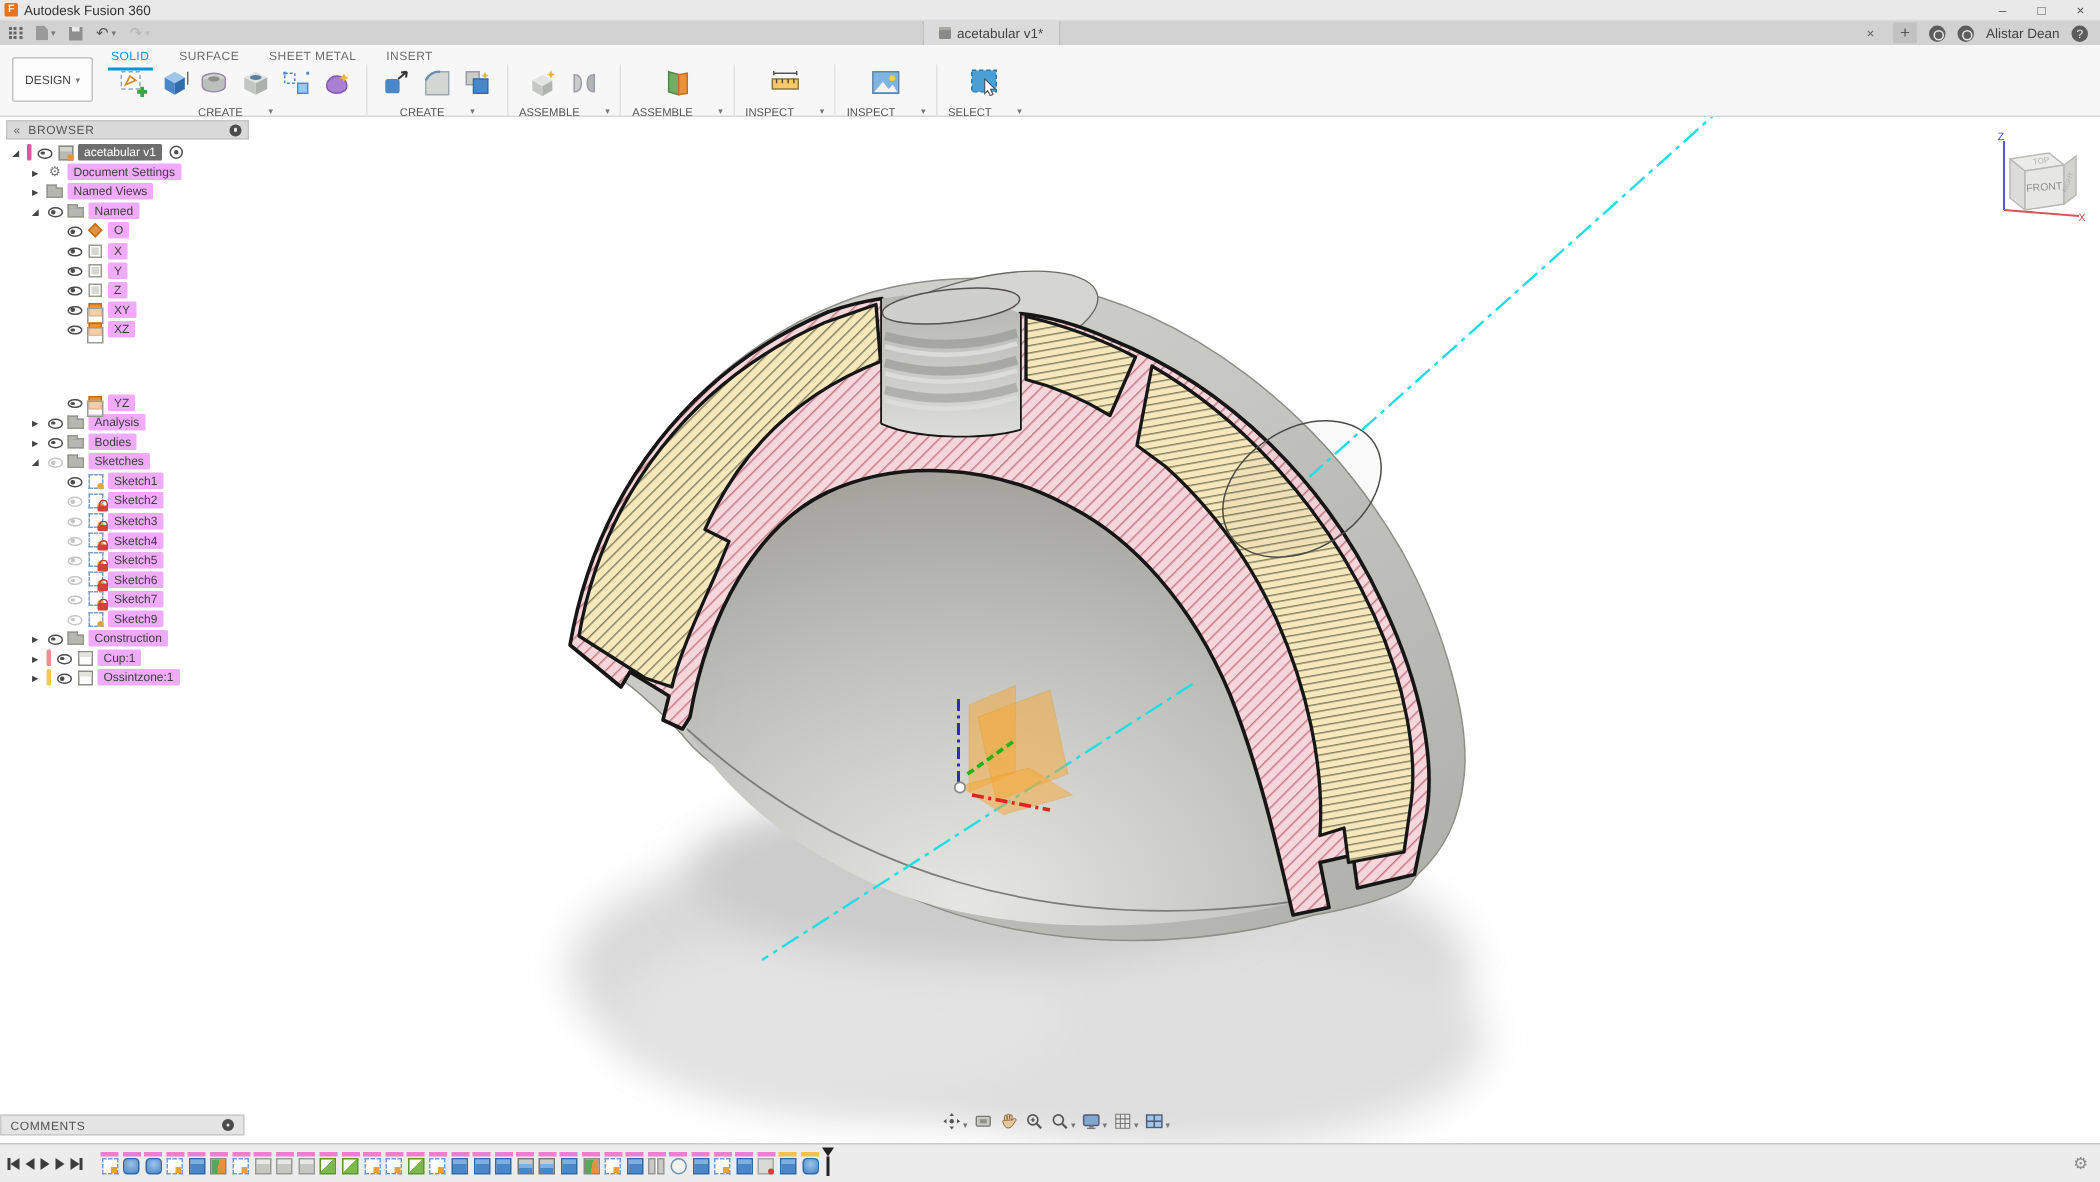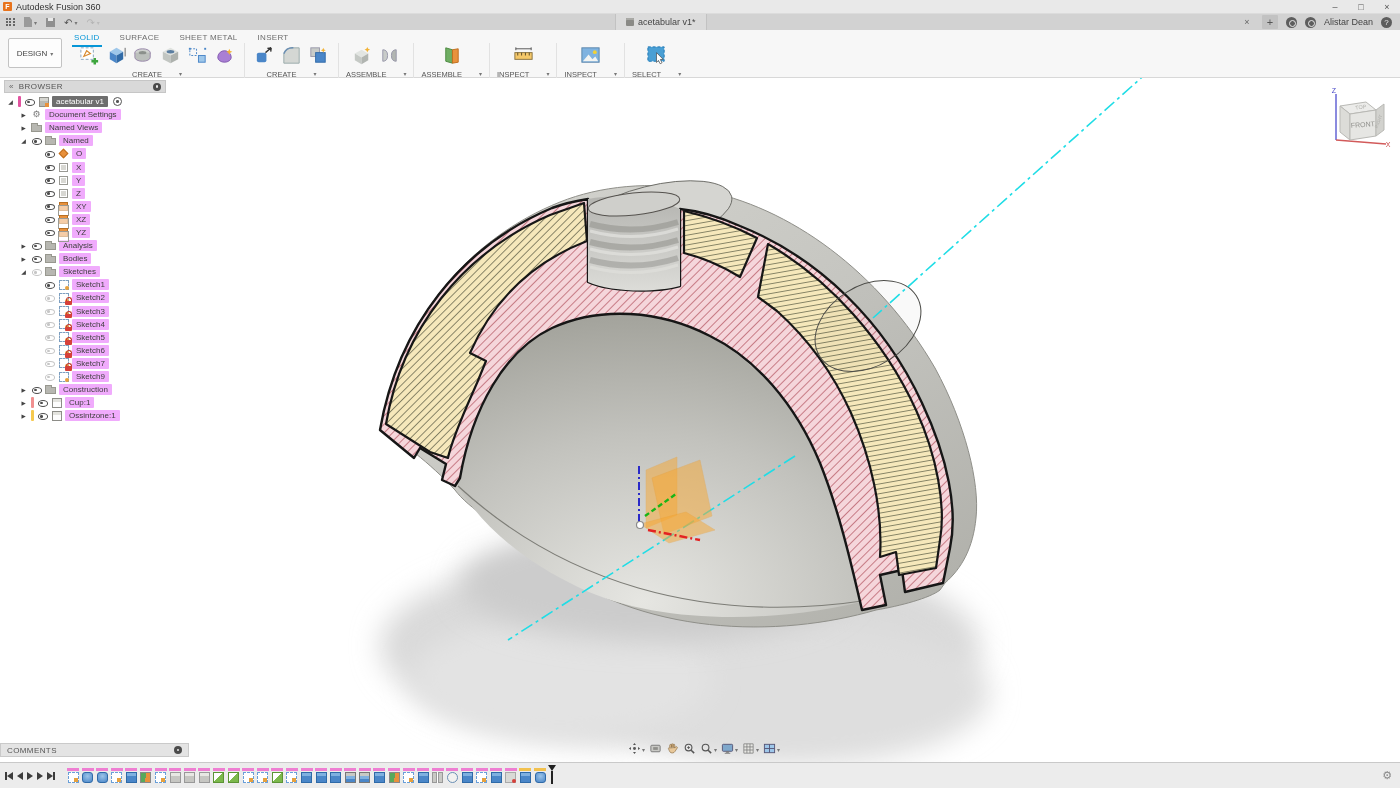--- a/index.html
+++ b/index.html
@@ -106,21 +106,21 @@
   .lock { position:absolute; right:-3px; bottom:-2px; width:7px; height:8px; }
   .lock::before { content:""; position:absolute; left:1.4px; top:0; width:3.4px; height:3.6px;
     border:1.2px solid #c0392b; border-bottom:none; border-radius:3px 3px 0 0; }
   .lock::after { content:""; position:absolute; left:0; top:3.2px; width:6.6px; height:4.6px; background:#d6403a; border-radius:1px; }
   .tlabel { background:#f0abfc; padding:1px 4px; border-radius:1px; color:#3d3d3d; white-space:nowrap; }
   .trow.sel .tlabel { background:#6e6e6e; color:#fff; }
   .radio { width:9px; height:9px; border:1px solid #555; border-radius:50%; position:relative; flex:none; margin-left:2px; }
   .radio::after { content:""; position:absolute; left:2.4px; top:2.4px; width:2.6px; height:2.6px; background:#555; border-radius:50%; }
 
   
-  .comments { position:absolute; left:0; bottom:5px; width:189px; height:14px; background:#e4e4e4;
+  .comments { position:absolute; left:0; bottom:5px; width:163px; height:14px; background:#e4e4e4;
     border:1px solid #cacaca; display:flex; align-items:center; padding:0 6px; font-size:8px; color:#555; letter-spacing:.4px; }
   .navbar { position:absolute; left:628px; bottom:5px; height:15px; display:flex; align-items:center; gap:4px; }
   .navtool { display:flex; align-items:center; gap:1px; }
   .navtool svg { width:13px; height:13px; }
 
   
   .timeline { position:absolute; left:0; top:762px; width:1400px; height:26px; background:#ececec;
     border-top:1px solid #c9c9c9; display:flex; align-items:center; }
   .pbgroup { display:flex; align-items:center; gap:4px; padding:0 6px 0 5px; }
   .pb { display:flex; align-items:center; height:12px; }
@@ -561,21 +561,21 @@
           <span class="tlabel">XY</span>
         </div>
         <div class="trow" style="padding-left: 28px;">
           <span class="arrow"></span>
           <span class="eye on"></span>
           <span class="ticon">
             <span class="t-plane-orange"></span>
           </span>
           <span class="tlabel">XZ</span>
         </div>
-        <div class="trow" style="padding-left: 28px;">
+        <div class="trow" style="padding-left: 28px; margin-top: 36px;">
           <span class="arrow"></span>
           <span class="eye on"></span>
           <span class="ticon">
             <span class="t-plane-orange"></span>
           </span>
           <span class="tlabel">YZ</span>
         </div>
         <div class="trow" style="padding-left: 15px;">
           <span class="arrow a-col"></span>
           <span class="eye on"></span>

